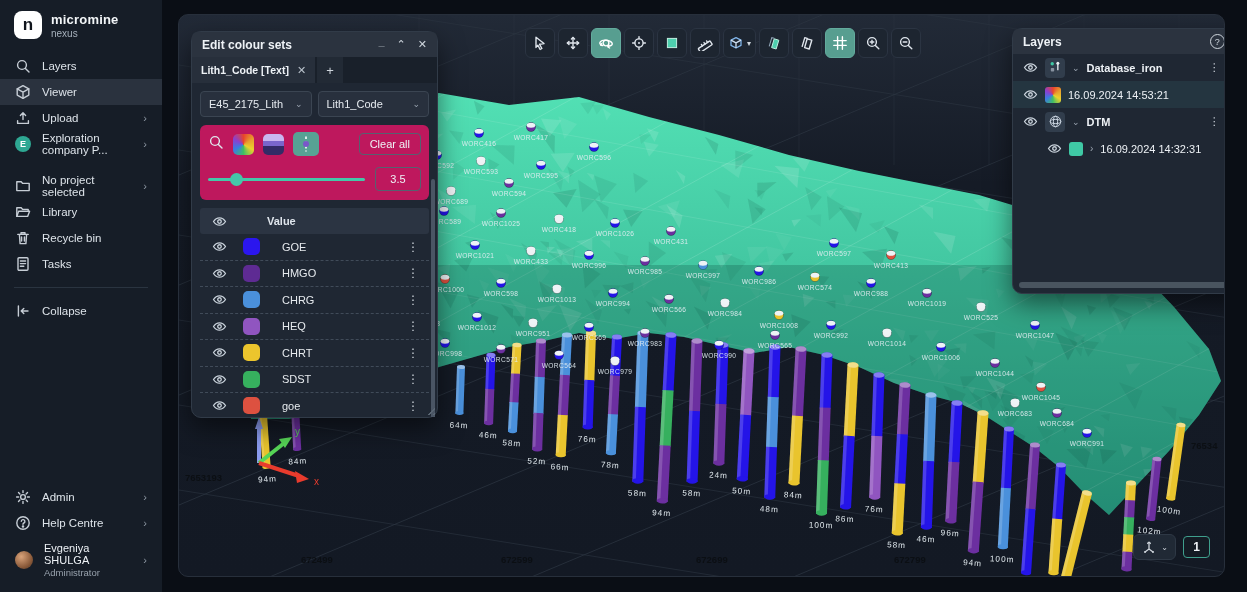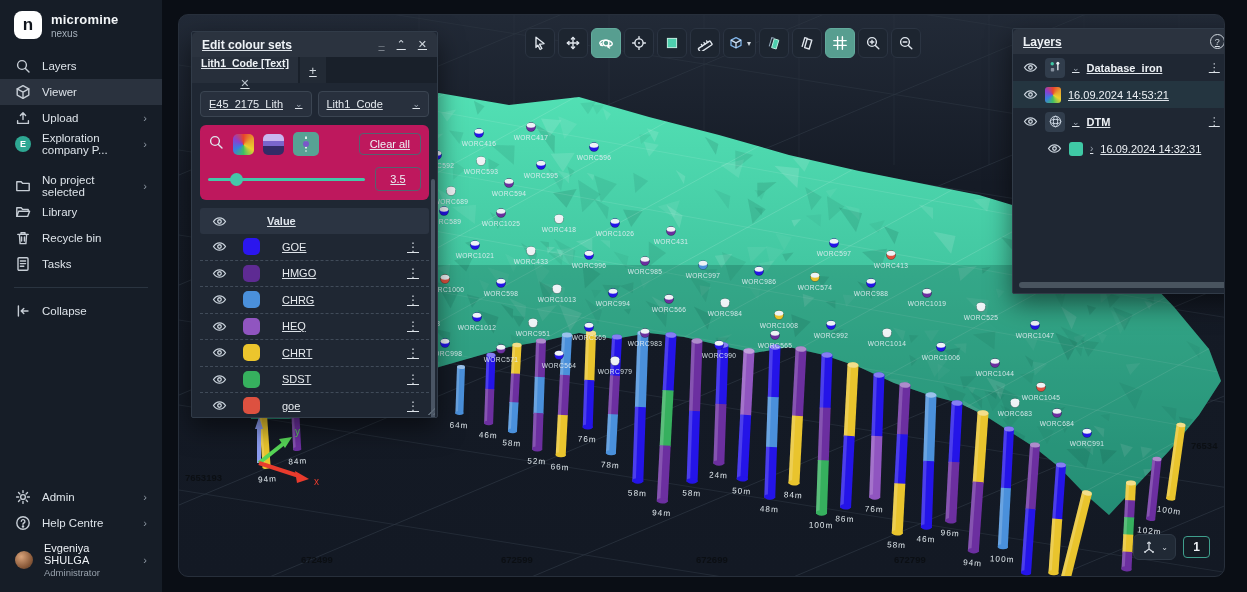--- a/index.html
+++ b/index.html
@@ -30,30 +30,30 @@
   .viewport { position:absolute; left:178px; top:14px; width:1047px; height:563px; border-radius:10px; overflow:hidden; background:linear-gradient(#222a37,#151b26 30%,#131924); border:1px solid #272f3b; }
   .scene-svg { position:absolute; inset:0; }
 
   
   .toolbar { position:absolute; left:346px; top:13px; display:flex; gap:3px; z-index:20; }
   .tb-btn { min-width:30px; height:30px; padding:0 4px; border-radius:6px; background:#1d2530; border:1px solid #2b3442; display:flex; align-items:center; justify-content:center; color:#dfe5ec; cursor:pointer; }
   .tb-btn.active { background:#579e90; border-color:#63ab9d; color:#fff; }
   .tb-btn .caret { font-size:8px; margin-left:3px; color:#cfd6dd; }
 
   
-  .panel { position:absolute; background:#1f2733; border:1px solid #313b48; border-radius:2px; box-shadow:0 10px 26px rgba(0,0,0,.5); z-index:22; display:flex; flex-direction:column;text-decoration:underline; }
+  .panel { position:absolute; background:#1f2733; border:1px solid #313b48; border-radius:10px; box-shadow:0 10px 26px rgba(0,0,0,.5); z-index:22; display:flex; flex-direction:column; }
   .panel-header { height:25px; background:#2b333f; display:flex; align-items:center; padding:0 10px; gap:10px; border-radius:5px 5px 0 0; flex:0 0 25px; }
   .panel-title { font-size:12px; font-weight:700; color:#eef2f6; }
   .ph-controls { margin-left:auto; display:flex; gap:12px; align-items:center; color:#cfd6dd; font-size:11px; }
   .ph-controls span { cursor:pointer; }
 
   
   #colour-panel { left:12px; top:16px; width:247px; height:387px; }
   .tabbar { height:26px; background:#19202a; display:flex; align-items:stretch; flex:0 0 26px; }
-  .tab { background:#272f3b; display:flex; align-items:center; gap:8px; padding:0 9px; font-size:10.5px; font-weight:700; color:#eef2f6; cursor:pointer;flex-direction:column; }
+  .tab { background:#272f3b; display:flex; align-items:center; gap:8px; padding:0 9px; font-size:10.5px; font-weight:700; color:#eef2f6; cursor:pointer; }
   .tab .x { color:#b9c2cb; font-weight:400; font-size:11px; }
   .tab-plus { width:26px; background:#222a35; margin-left:2px; display:flex; align-items:center; justify-content:center; color:#cfd6dd; font-size:13px; cursor:pointer; }
   .cp-body { flex:1; padding:8px 8px 4px 8px; position:relative; overflow:hidden; }
   .sel-row { display:flex; gap:6px; }
   .select { flex:1; height:26px; background:#28303d; border:1px solid #3b4552; border-radius:4px; display:flex; align-items:center; padding:8px 8px; font-size:11px; color:#e6ebf0; cursor:pointer; }
   .select .caret { margin-left:auto; color:#9aa4b0; font-size:9px; }
   .cp-card { margin-top:8px; background:#be185d; border-radius:6px; padding:7px 8px 9px 8px; }
   .cp-icons { display:flex; align-items:center; gap:9px; }
   .cp-icons .ic-search { color:#dfe5ec; }
   .chip { width:21px; height:21px; border-radius:5px; cursor:pointer; }

